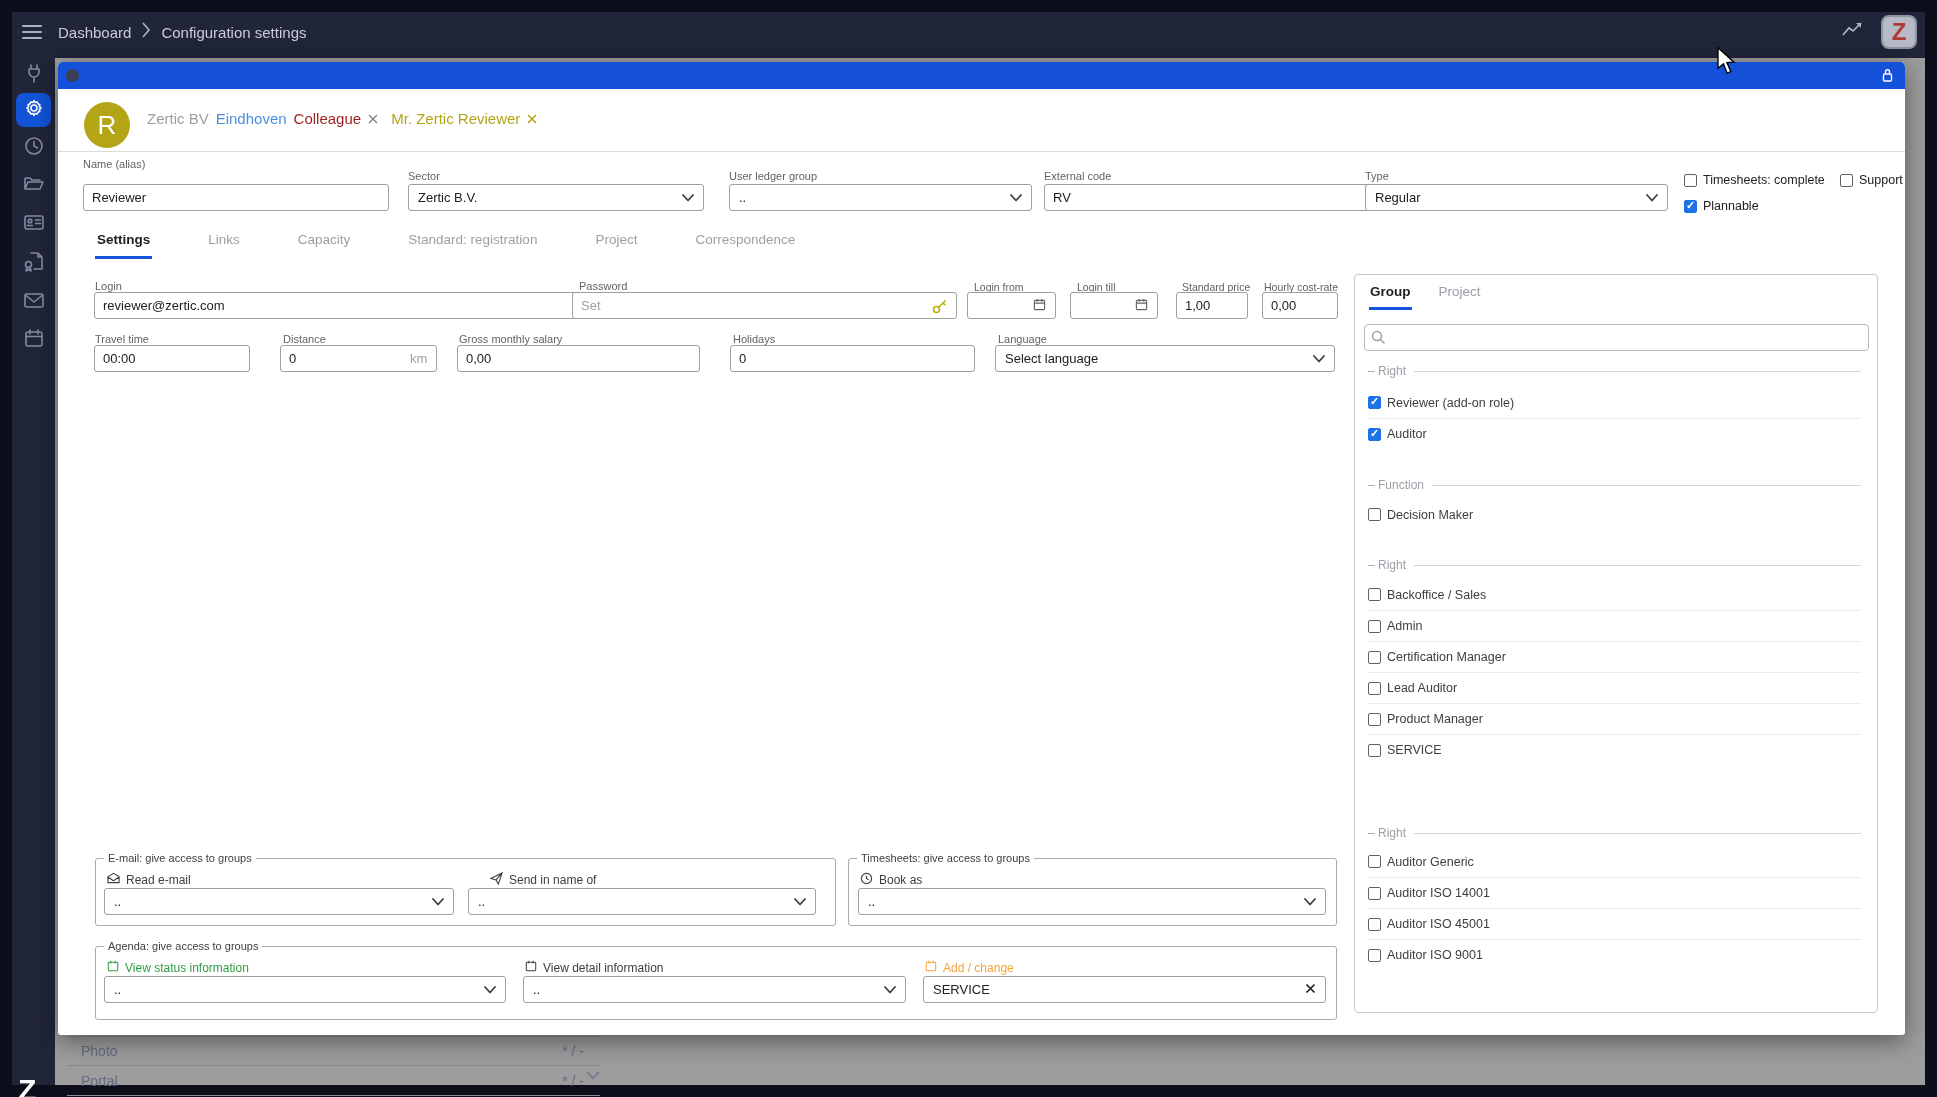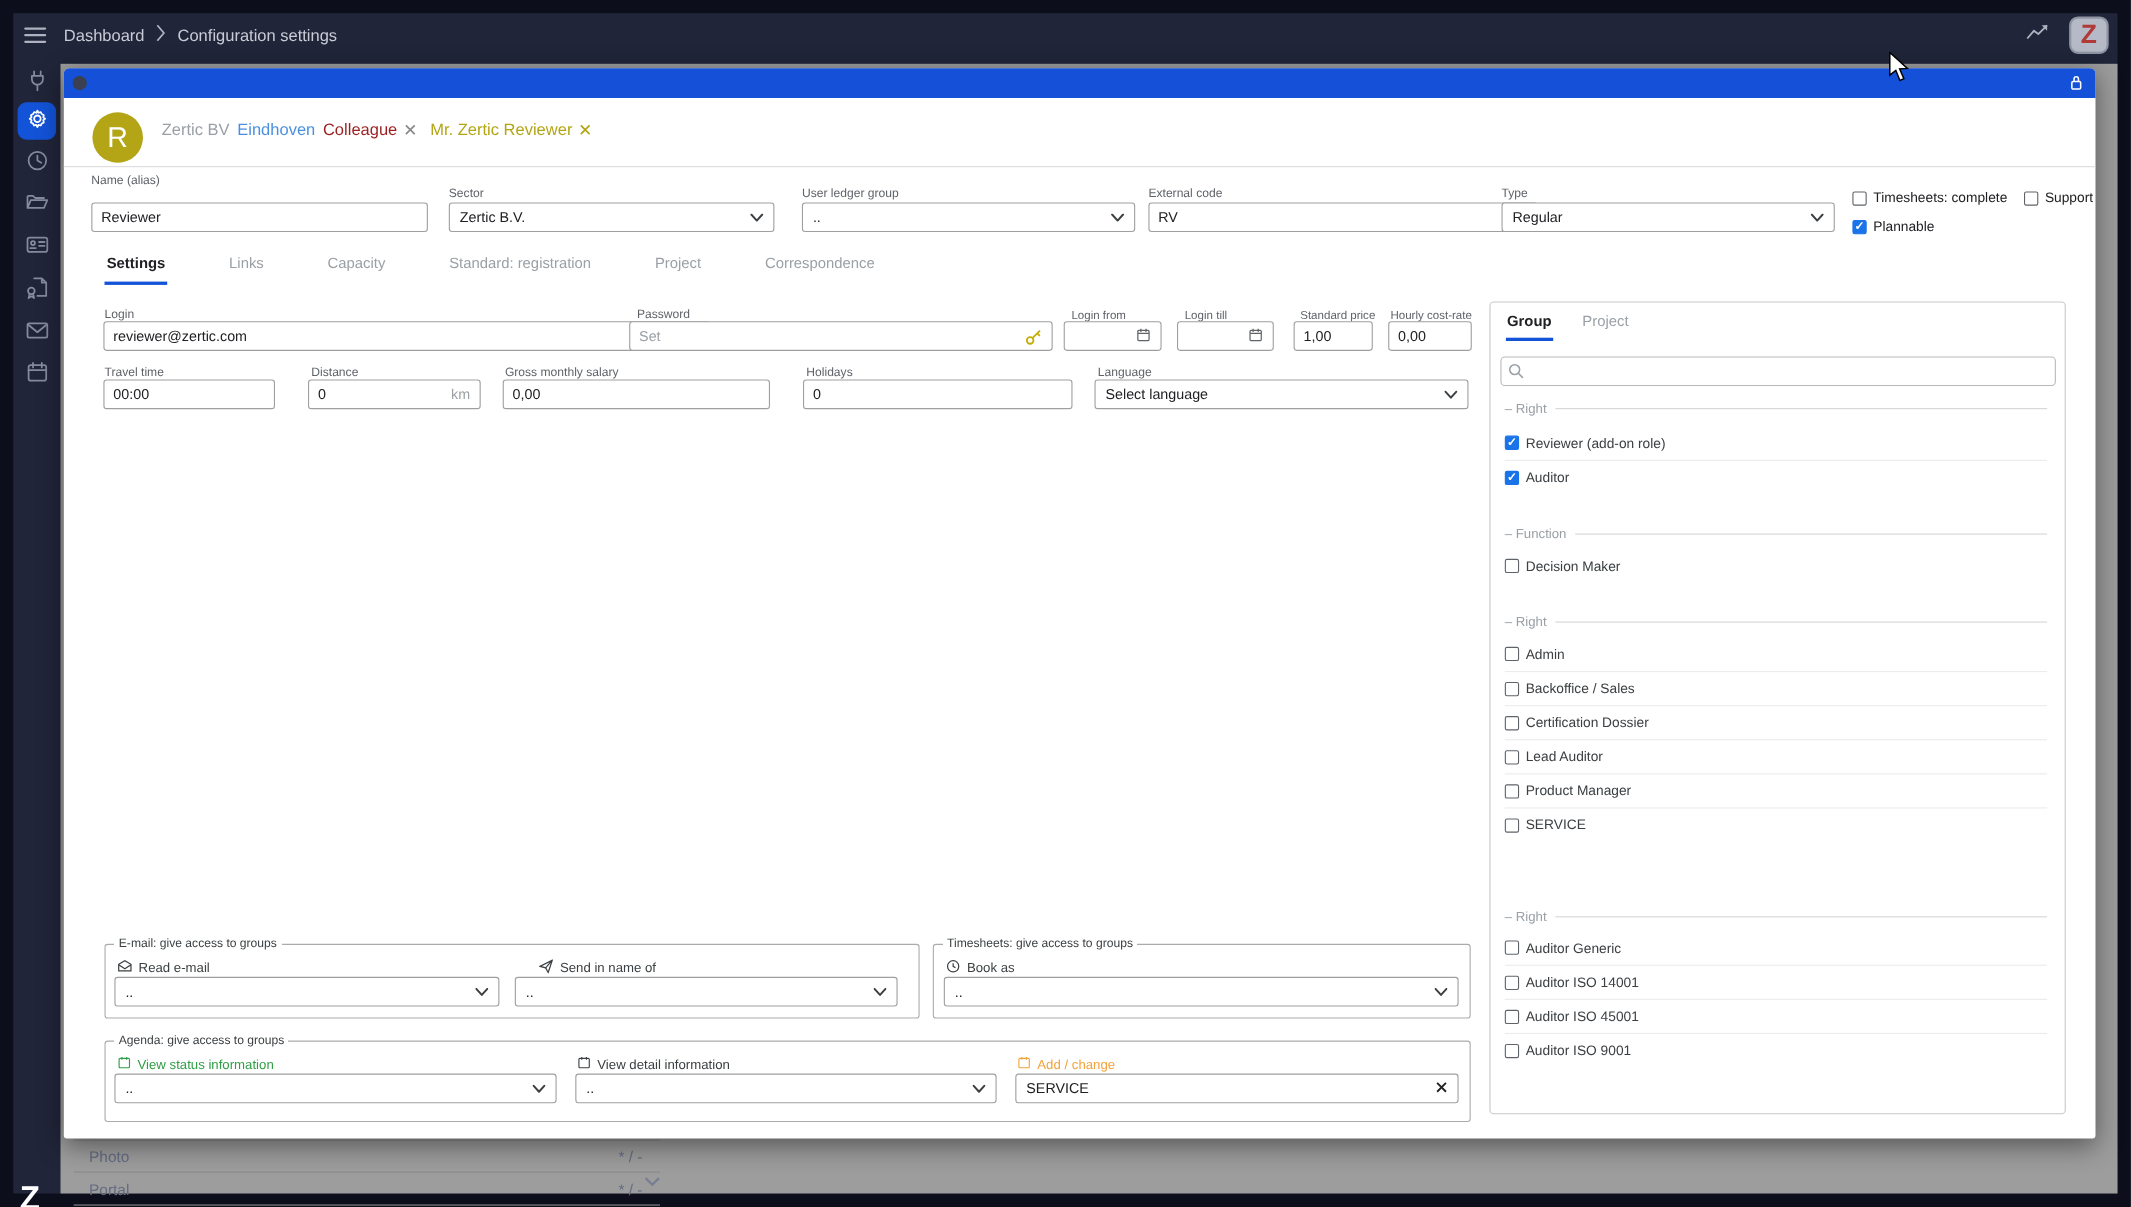--- a/index.html
+++ b/index.html
@@ -434,29 +434,29 @@
           <span>Decision Maker</span>
         </div>
       </div>
 
       <div class="phead" style="top:283px">
           <span>– Right</span>
         </div>
       <div class="plist" style="top:304px">
         <div class="pitem">
           <span class="cb"></span>
+          <span>Backoffice / Sales</span>
+        </div>
+        <div class="pitem">
+          <span class="cb"></span>
           <span>Admin</span>
         </div>
         <div class="pitem">
           <span class="cb"></span>
-          <span>Backoffice / Sales</span>
-        </div>
-        <div class="pitem">
-          <span class="cb"></span>
-          <span>Certification Dossier</span>
+          <span>Certification Manager</span>
         </div>
         <div class="pitem">
           <span class="cb"></span>
           <span>Lead Auditor</span>
         </div>
         <div class="pitem">
           <span class="cb"></span>
           <span>Product Manager</span>
         </div>
         <div class="pitem">

